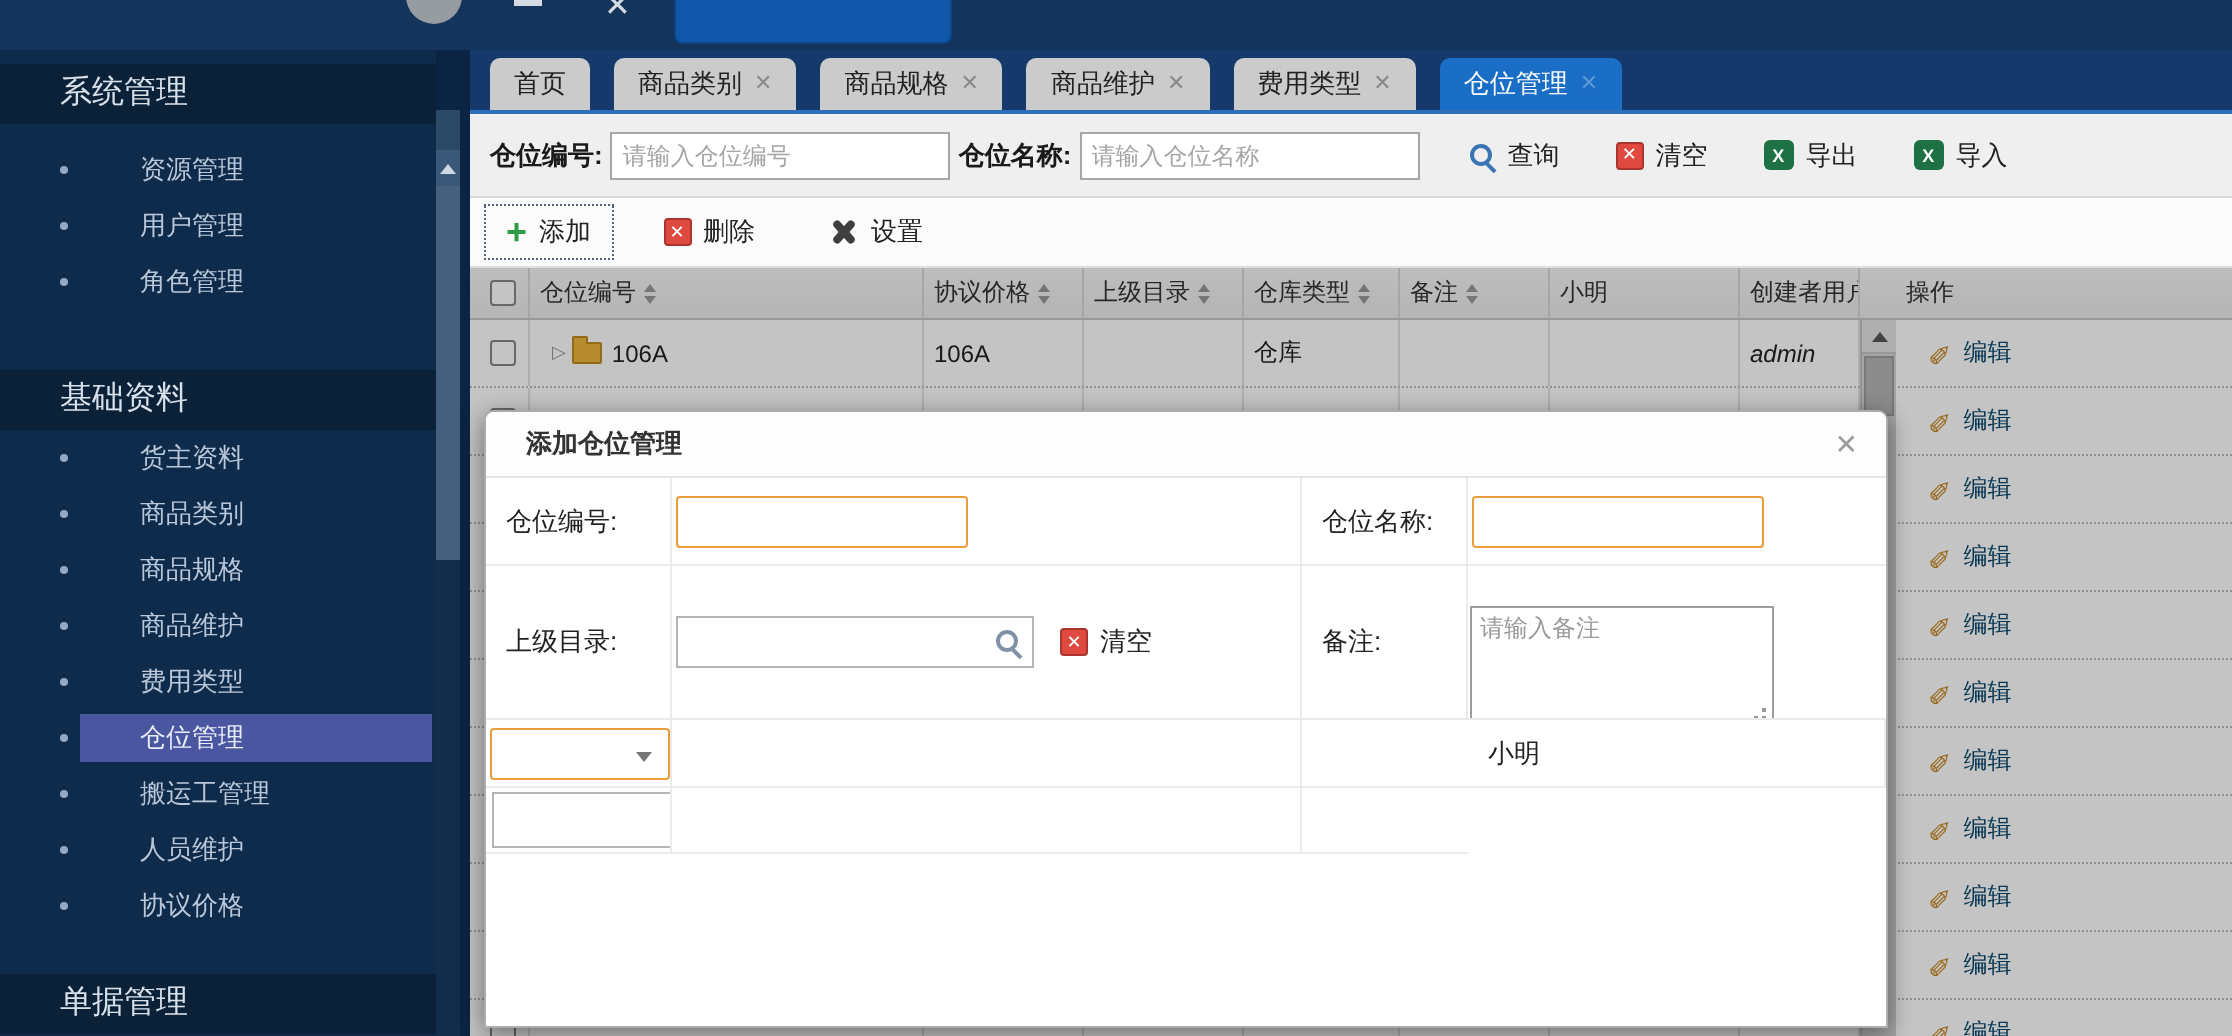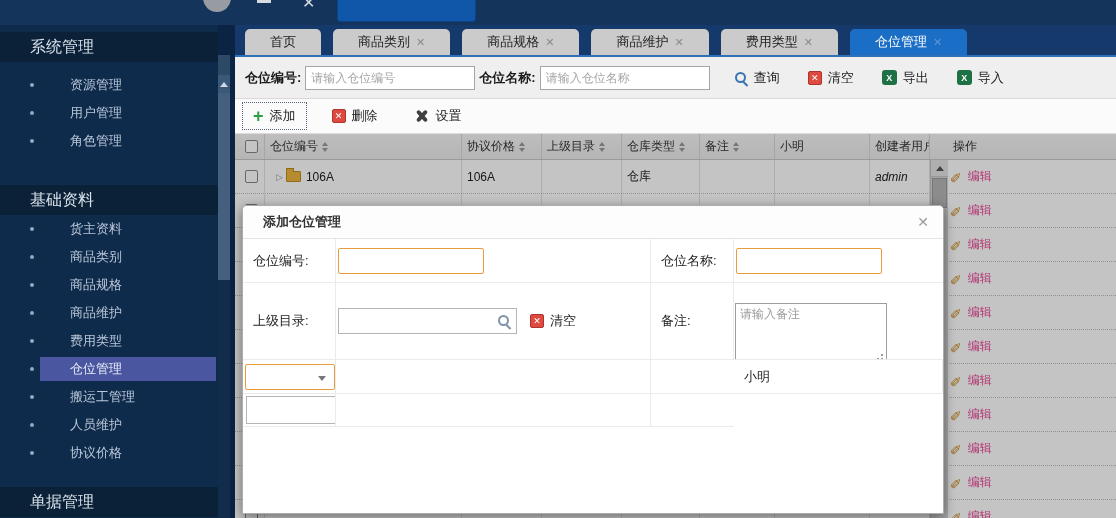--- a/index.html
+++ b/index.html
@@ -30,21 +30,21 @@
   .sb-track-top { position:absolute; left:0; top:30px; width:12px; height:20px; background:#2c4966; }
   .sb-up { position:absolute; left:0; top:50px; width:12px; height:18px; background:#3a5878; display:flex; align-items:center; justify-content:center; }
   .sb-up i { width:0; height:0; border-left:4px solid transparent; border-right:4px solid transparent; border-bottom:5px solid #cfd9e4; }
   .sb-thumb { position:absolute; left:0; top:68px; width:12px; height:187px; background:#455f7e; }
   .sb-track-bot { position:absolute; left:0; top:255px; width:12px; bottom:0; background:#122d4b; }
 
   
   #main { position:absolute; left:235px; top:25px; right:0; bottom:0; display:flex; flex-direction:column; background:#fff; }
 
   .tabs-bar { height:32px; background:#16396b; border-bottom:2px solid #2e6fba; display:flex; align-items:flex-end; gap:12px; padding-left:10px; flex-shrink:0; }
-  .tab { height:26px; line-height:26px; padding:0 25px; background:#cbcbcb; border-radius:5px 5px 0 0; color:#222; font-size:13px; display:flex; gap:6px; cursor:pointer; white-space:nowrap; }
+  .tab { height:26px; line-height:26px; padding:0 12px; background:#cbcbcb; border-radius:5px 5px 0 0; color:#222; font-size:13px; display:flex; gap:6px; cursor:pointer; white-space:nowrap; }
   .tab .x { color:#8a8a8a; font-size:11px; }
   .tab.active { background:#1b6ec5; color:#fff; }
   .tab.active .x { color:#5b97d6; }
 
   .search-bar { height:42px; background:#efefef; border-bottom:1px solid #d9d9d9; display:flex; align-items:center; padding-left:10px; font-size:13px; flex-shrink:0; }
   .search-bar label { font-weight:bold; color:#1a1a1a; margin-right:4px; white-space:nowrap; }
   .search-bar input { width:170px; height:24px; border:1px solid #a6a6a6; background:#fff; font-size:12px; padding:0 5px; font-family:inherit; }
   .search-bar input::placeholder { color:#a5a5a5; }
   .sb-group2 { margin-left:4px; display:flex; align-items:center; }
   .sb-buttons { margin-left:24px; display:flex; align-items:center; gap:28px; }
@@ -82,21 +82,21 @@
   .sort .dn { border-top:4px solid #9a9a9a; }
 
   
   .grid { flex:1; position:relative; overflow:hidden; background:#fff; }
   .g-header { display:flex; height:26px; background:linear-gradient(#f7f7f7,#ececec); border-bottom:1px solid #c8c8c8; color:#333; }
   .g-hcell { border-right:1px solid #d8d8d8; display:flex; align-items:center; padding-left:5px; overflow:hidden; white-space:nowrap; flex-shrink:0; }
   .g-hcell.nob { border-right:none; }
   .g-row { display:flex; height:34px; border-bottom:1px dotted #bdbdbd; background:#fff; }
   .g-cell { border-right:1px solid #e3e3e3; flex-shrink:0; display:flex; align-items:center; padding-left:5px; color:#222; overflow:hidden; white-space:nowrap; }
   .g-cell.nob { border-right:none; }
-  .g-cell.action { padding-left:2px; gap:6px; color:#ec4899; }
+  .g-cell.action { padding-left:16px; gap:6px; color:#0c4a6e; }
   .g-scrollbar { position:absolute; left:695px; top:26px; width:18px; bottom:0; background:#d6d6d6; border-left:1px solid #c2c2c2; z-index:2; }
   .gs-up { height:17px; background:#e4e4e4; border-bottom:1px solid #c6c6c6; display:flex; align-items:center; justify-content:center; }
   .gs-up i { width:0; height:0; border-left:4px solid transparent; border-right:4px solid transparent; border-bottom:5px solid #555; }
   .gs-thumb { margin:1px 1px 0 1px; height:30px; background:#b7b7b7; border:1px solid #9d9d9d; }
   .g-mask { position:absolute; left:0; top:0; right:0; bottom:0; background:rgba(0,0,0,0.23); z-index:5; }
 
   
   #modal { position:absolute; left:242px; top:205px; width:702px; height:309px; background:#fff; border:1px solid #acacac; border-radius:5px 5px 0 0; box-shadow:0 3px 12px rgba(0,0,0,0.45); z-index:10; overflow:hidden; }
   .m-title { height:33px; display:flex; align-items:center; padding:0 14px 0 20px; font-size:13px; font-weight:bold; color:#333; background:#fdfdfd; border-bottom:1px solid #e4e4e4; }
   .m-close { margin-left:auto; color:#9b9b9b; font-size:14px; font-weight:normal; cursor:pointer; }

